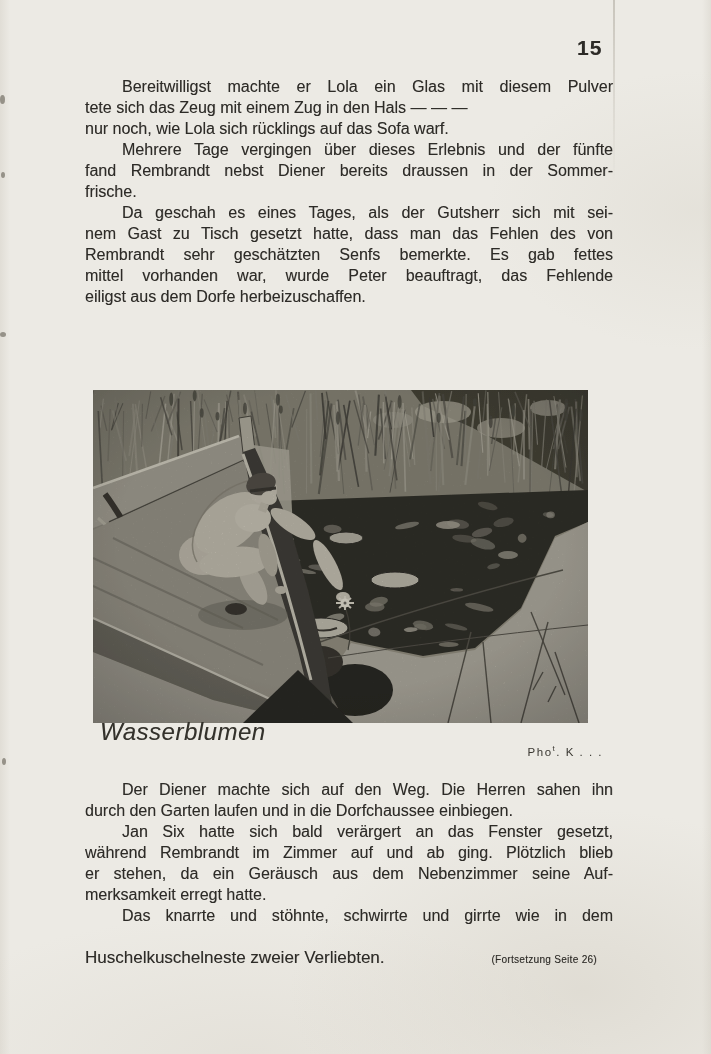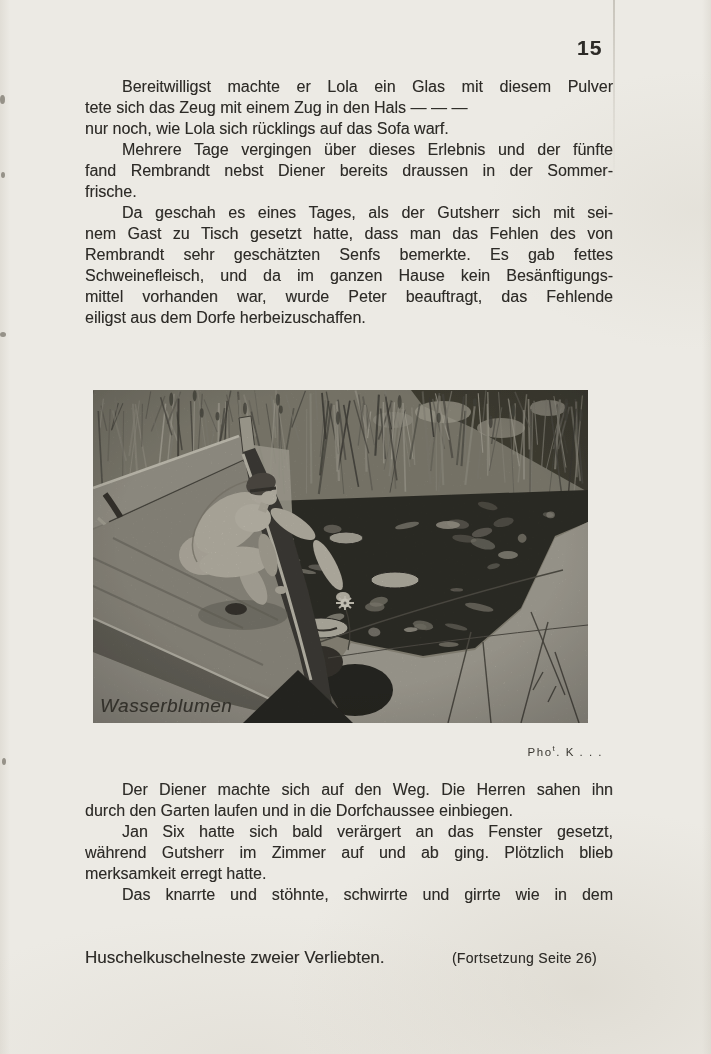--- a/index.html
+++ b/index.html
@@ -26,36 +26,36 @@
     text-shadow:.3px .3px 0 rgba(43,41,37,.35);
   }
   .text-top{top:76px;}
   .text-bottom{top:779px;}
   .tline{text-align:justify;text-align-last:justify;white-space:normal;}
   .tline.first{text-indent:37px;}
   .tline.endline{text-align-last:left;}
   .photo-fig{position:absolute;left:93px;top:390px;width:495px;height:333px;margin:0;padding:0;}
   .photo-fig svg{display:block;}
   .caption{
-    position:absolute;left:100px;top:695px;
-    font-style:italic;font-size:19px;letter-spacing:.5px;color:#33312b;
+    position:absolute;left:100px;top:718px;
+    font-style:italic;font-size:24px;letter-spacing:.5px;color:#33312b;
     text-shadow:.3px .3px 0 rgba(43,41,37,.3);
   }
   .credit{
     position:absolute;top:744px;right:108px;
     font-size:11.5px;letter-spacing:1.5px;color:#3a3832;
   }
   .credit sup{font-size:8px;}
   .last-line{
     position:absolute;left:85px;top:947px;width:528px;box-sizing:border-box;padding-right:16px;
     display:flex;justify-content:space-between;align-items:baseline;
     font-size:17px;line-height:21px;
     text-shadow:.3px .3px 0 rgba(43,41,37,.35);
   }
-  .ll-right{font-size:14px;letter-spacing:.3px;}
+  .ll-right{font-size:10px;letter-spacing:.3px;}
   .fold-line{
     position:absolute;left:613px;top:0;width:2px;height:180px;
     background:linear-gradient(180deg, rgba(158,152,139,.45), rgba(158,152,139,0));
     filter:blur(.6px);
   }
   .speck{position:absolute;background:#6b675c;border-radius:50%;opacity:.65;}
   .s1{left:0;top:95px;width:5px;height:9px;}
   .s2{left:1px;top:172px;width:4px;height:6px;}
   .s3{left:0;top:332px;width:6px;height:5px;}
   .s4{left:2px;top:758px;width:4px;height:7px;}
@@ -77,21 +77,20 @@
       </div>
       <div class="para">
         <div class="tline first">Mehrere Tage vergingen über dieses Erlebnis und der fünfte</div>
         <div class="tline">fand Rembrandt nebst Diener bereits draussen in der Sommer-</div>
         <div class="tline endline">frische.</div>
       </div>
       <div class="para">
         <div class="tline first">Da geschah es eines Tages, als der Gutsherr sich mit sei-</div>
         <div class="tline">nem Gast zu Tisch gesetzt hatte, dass man das Fehlen des von</div>
         <div class="tline">Rembrandt sehr geschätzten Senfs bemerkte.  Es gab fettes</div>
-        <div class="tline">Schweinefleisch, und da im ganzen Hause kein Besänftigungs-</div>
         <div class="tline">mittel vorhanden war, wurde Peter beauftragt, das Fehlende</div>
         <div class="tline endline">eiligst aus dem Dorfe herbeizuschaffen.</div>
       </div>
     </div>
 
   <figure class="photo-fig">
     <svg width="495" height="333" viewBox="0 0 495 333" xmlns="http://www.w3.org/2000/svg">
       <defs>
         <filter id="soften" x="-5%" y="-5%" width="110%" height="110%">
             <feGaussianBlur stdDeviation="0.7"></feGaussianBlur>
@@ -420,21 +419,22 @@
 
   <div class="credit"><span>Pho</span><sup>t</sup><span>. K . . .</span></div>
 
   <div class="text-block text-bottom">
       <div class="para">
         <div class="tline first">Der Diener machte sich auf den Weg. Die Herren sahen ihn</div>
         <div class="tline endline">durch den Garten laufen und in die Dorfchaussee einbiegen.</div>
       </div>
       <div class="para">
         <div class="tline first">Jan Six hatte sich bald verärgert an das Fenster gesetzt,</div>
-        <div class="tline">während Gutsherr im Zimmer auf und ab ging. Plötzlich blieb</div>
+        <div class="tline">während Rembrandt im Zimmer auf und ab ging. Plötzlich blieb</div>
+        <div class="tline">er stehen, da ein Geräusch aus dem Nebenzimmer seine Auf-</div>
         <div class="tline endline">merksamkeit erregt hatte.</div>
       </div>
       <div class="para">
         <div class="tline first">Das knarrte und stöhnte, schwirrte und girrte wie in dem</div>
       </div>
     </div>
 
   <div class="last-line">
     <span class="ll-left">Huschelkuschelneste zweier Verliebten.</span>
     <span class="ll-right">(Fortsetzung Seite 26)</span>

